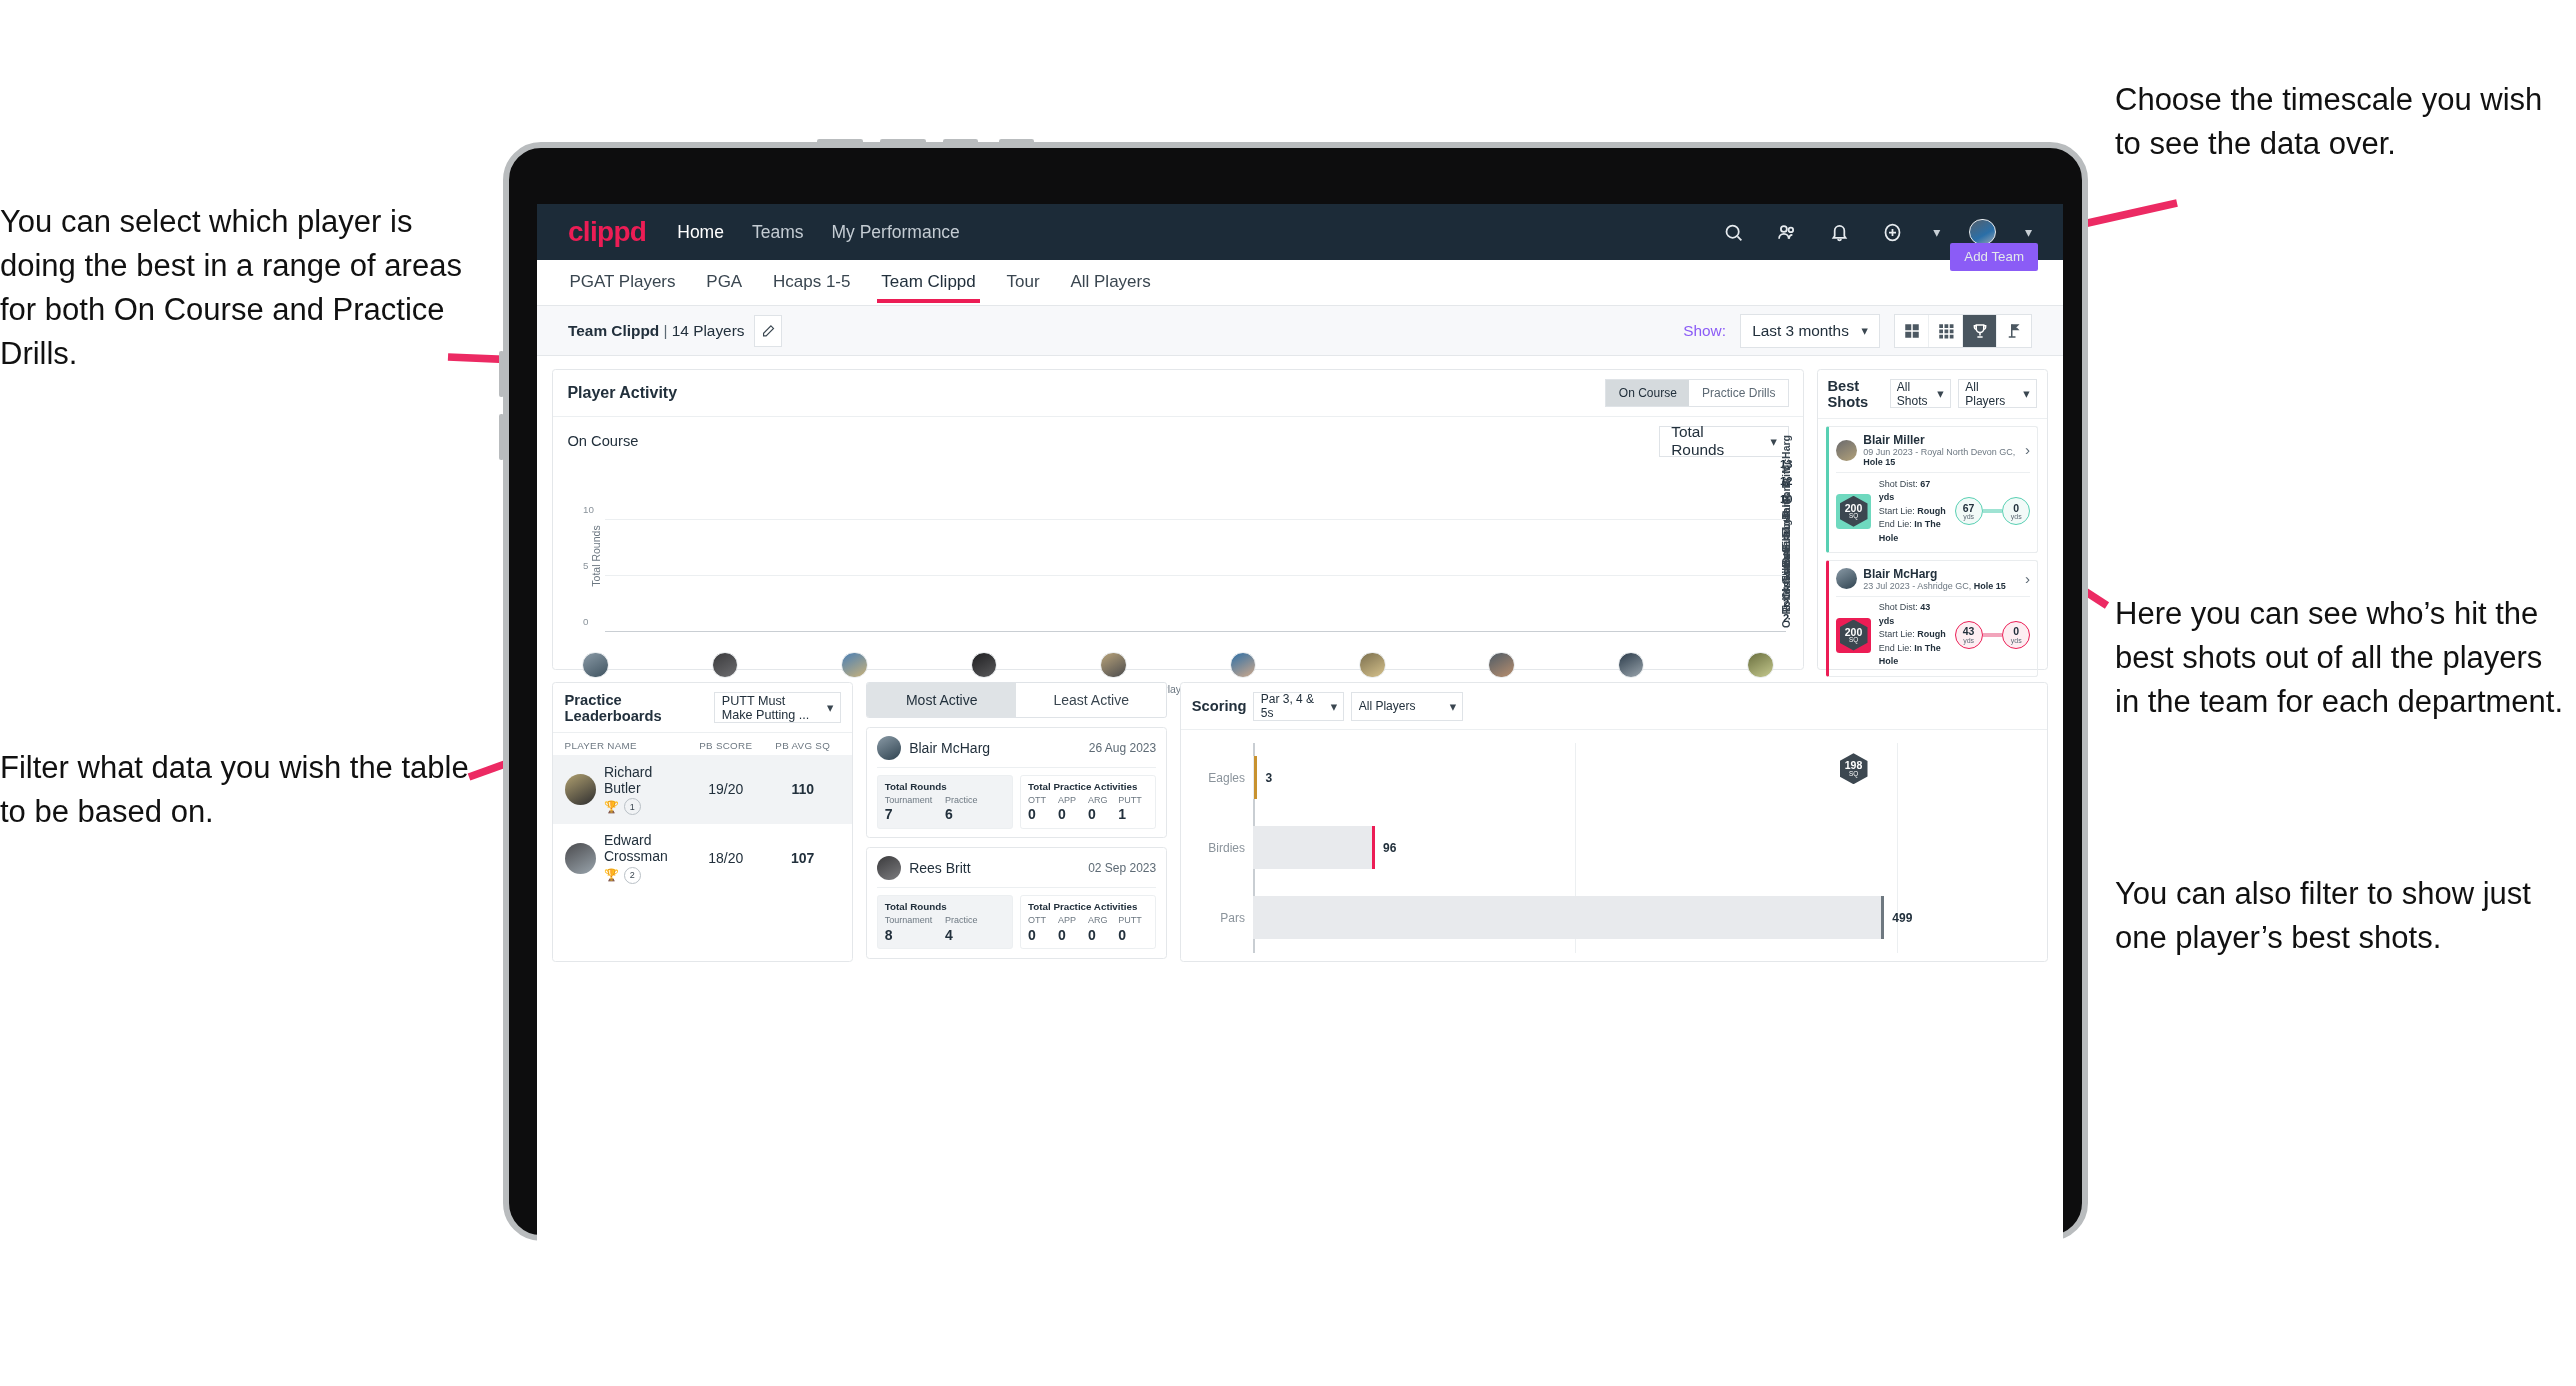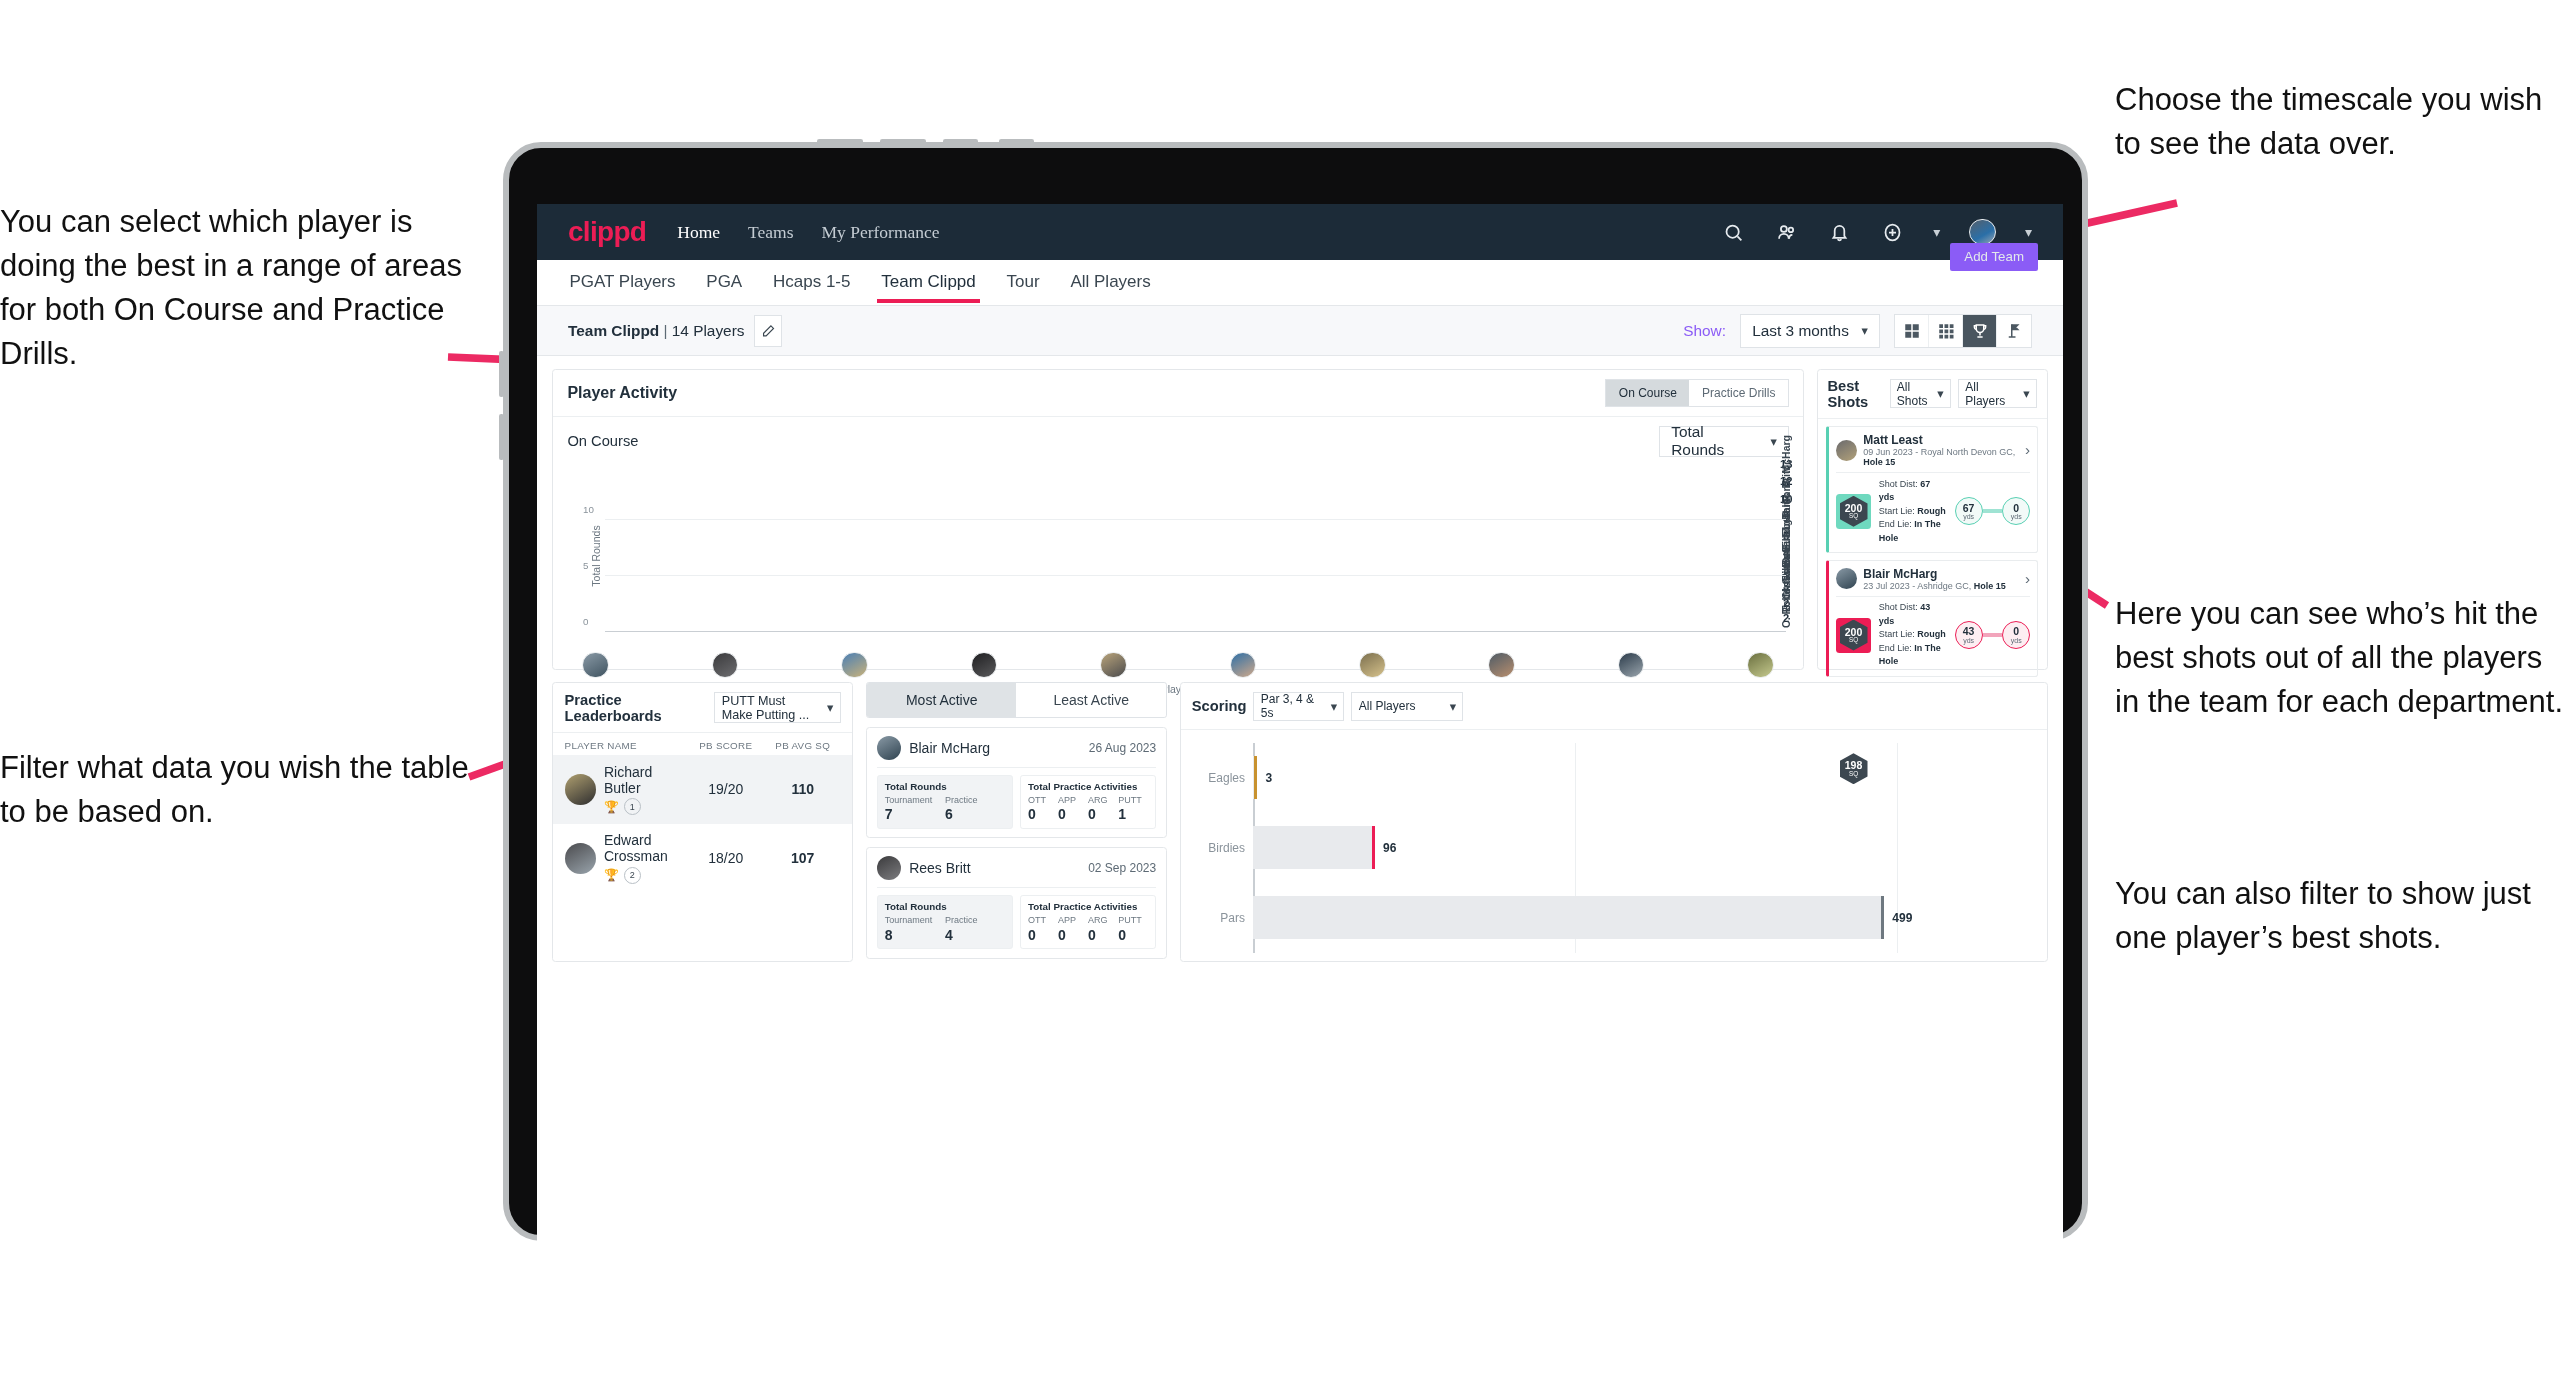--- a/index.html
+++ b/index.html
@@ -24,21 +24,21 @@
   .tbtn { position:absolute; top:-9px; height:4.9px; background:#b9bcbe; border-radius:2.1px; }
   .tbtn.b1 { left:308px; width:46px; } .tbtn.b2 { left:371px; width:46px; }
   .tbtn.b3 { left:434px; width:35px; } .tbtn.b4 { left:490px; width:35px; }
 
   
   #screen { position:absolute; left:28px; top:56px; width:1526px; height:1047px; background:#fff; overflow:hidden; }
 
   
   .navbar { height:56px; background:#1c2b38; display:flex; align-items:center; padding:0 31px; }
   .brand { color:#ec1d55; font-size:28px; font-weight:700; letter-spacing:-0.7px; margin-right:31px; font-family:"Liberation Sans", sans-serif; }
-  .nav-links { display:flex; gap:28px;font-family:Liberation Serif, serif; }
+  .nav-links { display:flex; gap:28px; }
   .nav-link { color:#c4ccd3; font-size:17.5px; }
   .nav-link.active { color:#ffffff; }
   .nav-right { margin-left:auto; display:flex; align-items:center; gap:29px; }
   .nav-icon { width:24px; height:24px; display:flex; align-items:center; justify-content:center; }
   .nav-icon svg { width:21px; height:21px; }
   .avatar-nav { width:26.6px; height:26.6px; border-radius:50%; background:linear-gradient(150deg,#55606c,#2a6fa8 60%,#9aa7b2); border:1.4px solid #e8edf1; }
   .chev { color:#c8d0d6; font-size:14px; }
 
   
   .tabs { height:46px; background:#fff; display:flex; align-items:center; padding:0 31px; gap:28px; border-bottom:0.7px solid #e4e7ea; position:relative; }
@@ -429,21 +429,21 @@
               <div class="select-box sel-allplayers">
                 <span>All Players</span>
                 <span class="cv">▾</span>
               </div>
             </div>
             <div class="bs-list" id="bslist">
                 <div class="bs-card teal">
                   <div class="bs-top">
                     <div class="bs-av" style="background:linear-gradient(150deg,#6a6a6d,#b3a27a)"></div>
                     <div>
-                      <div class="bs-name">Matt Least</div>
+                      <div class="bs-name">Blair Miller</div>
                       <div class="bs-meta"><span>09 Jun 2023 - Royal North Devon GC, </span><b>Hole 15</b></div>
                     </div>
                     <div class="bs-chev">›</div>
                   </div>
                   <div class="bs-div"></div>
                   <div class="bs-body">
                     <div class="sq-tile teal">
                       <div class="hexa">
                         <span class="n">200</span>
                         <span class="s">SQ</span>

